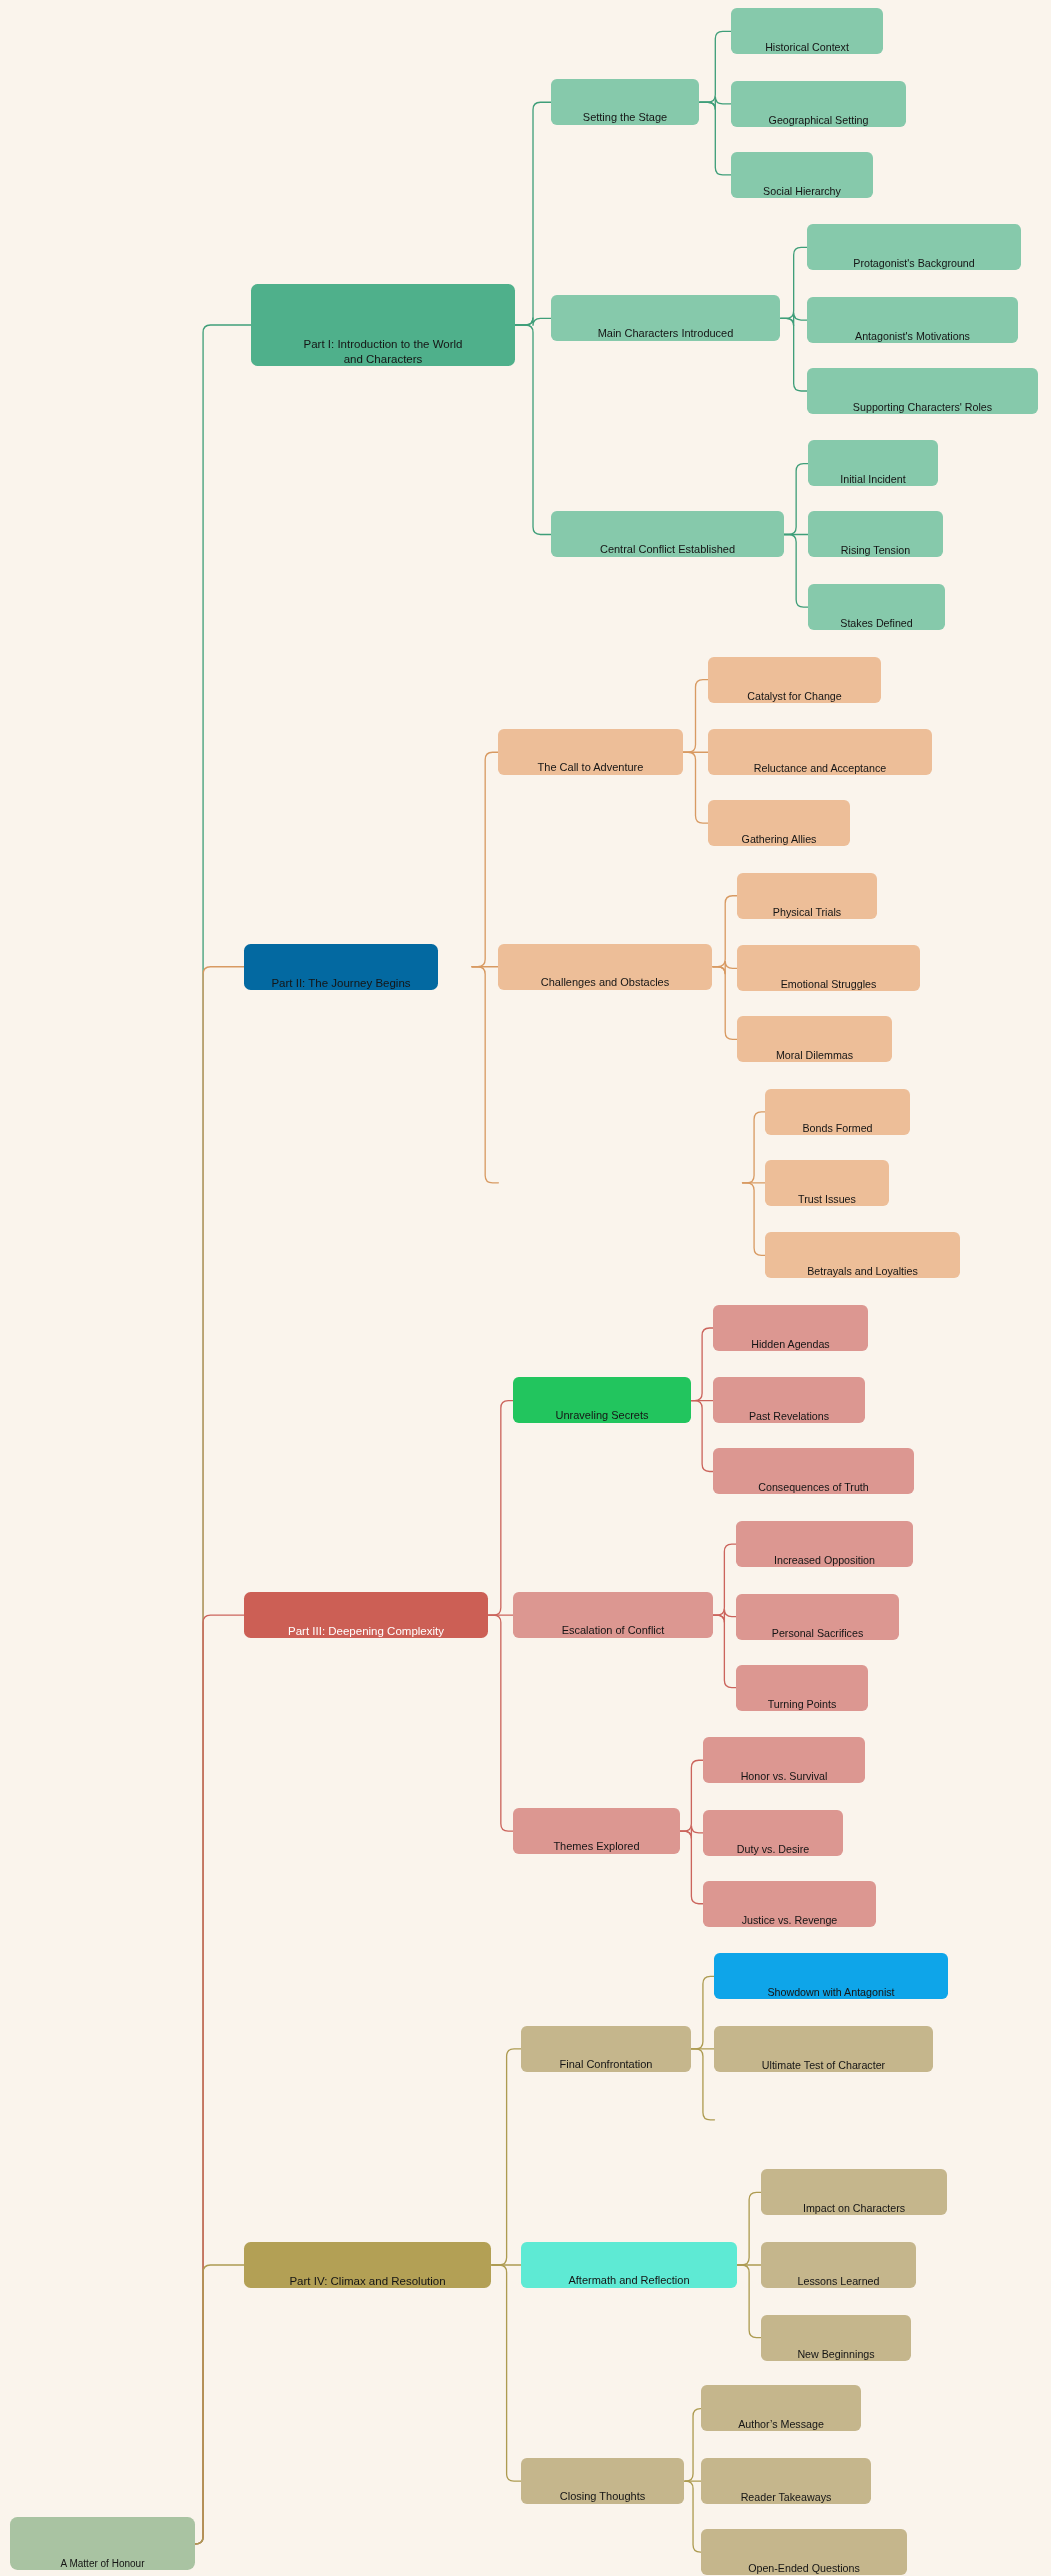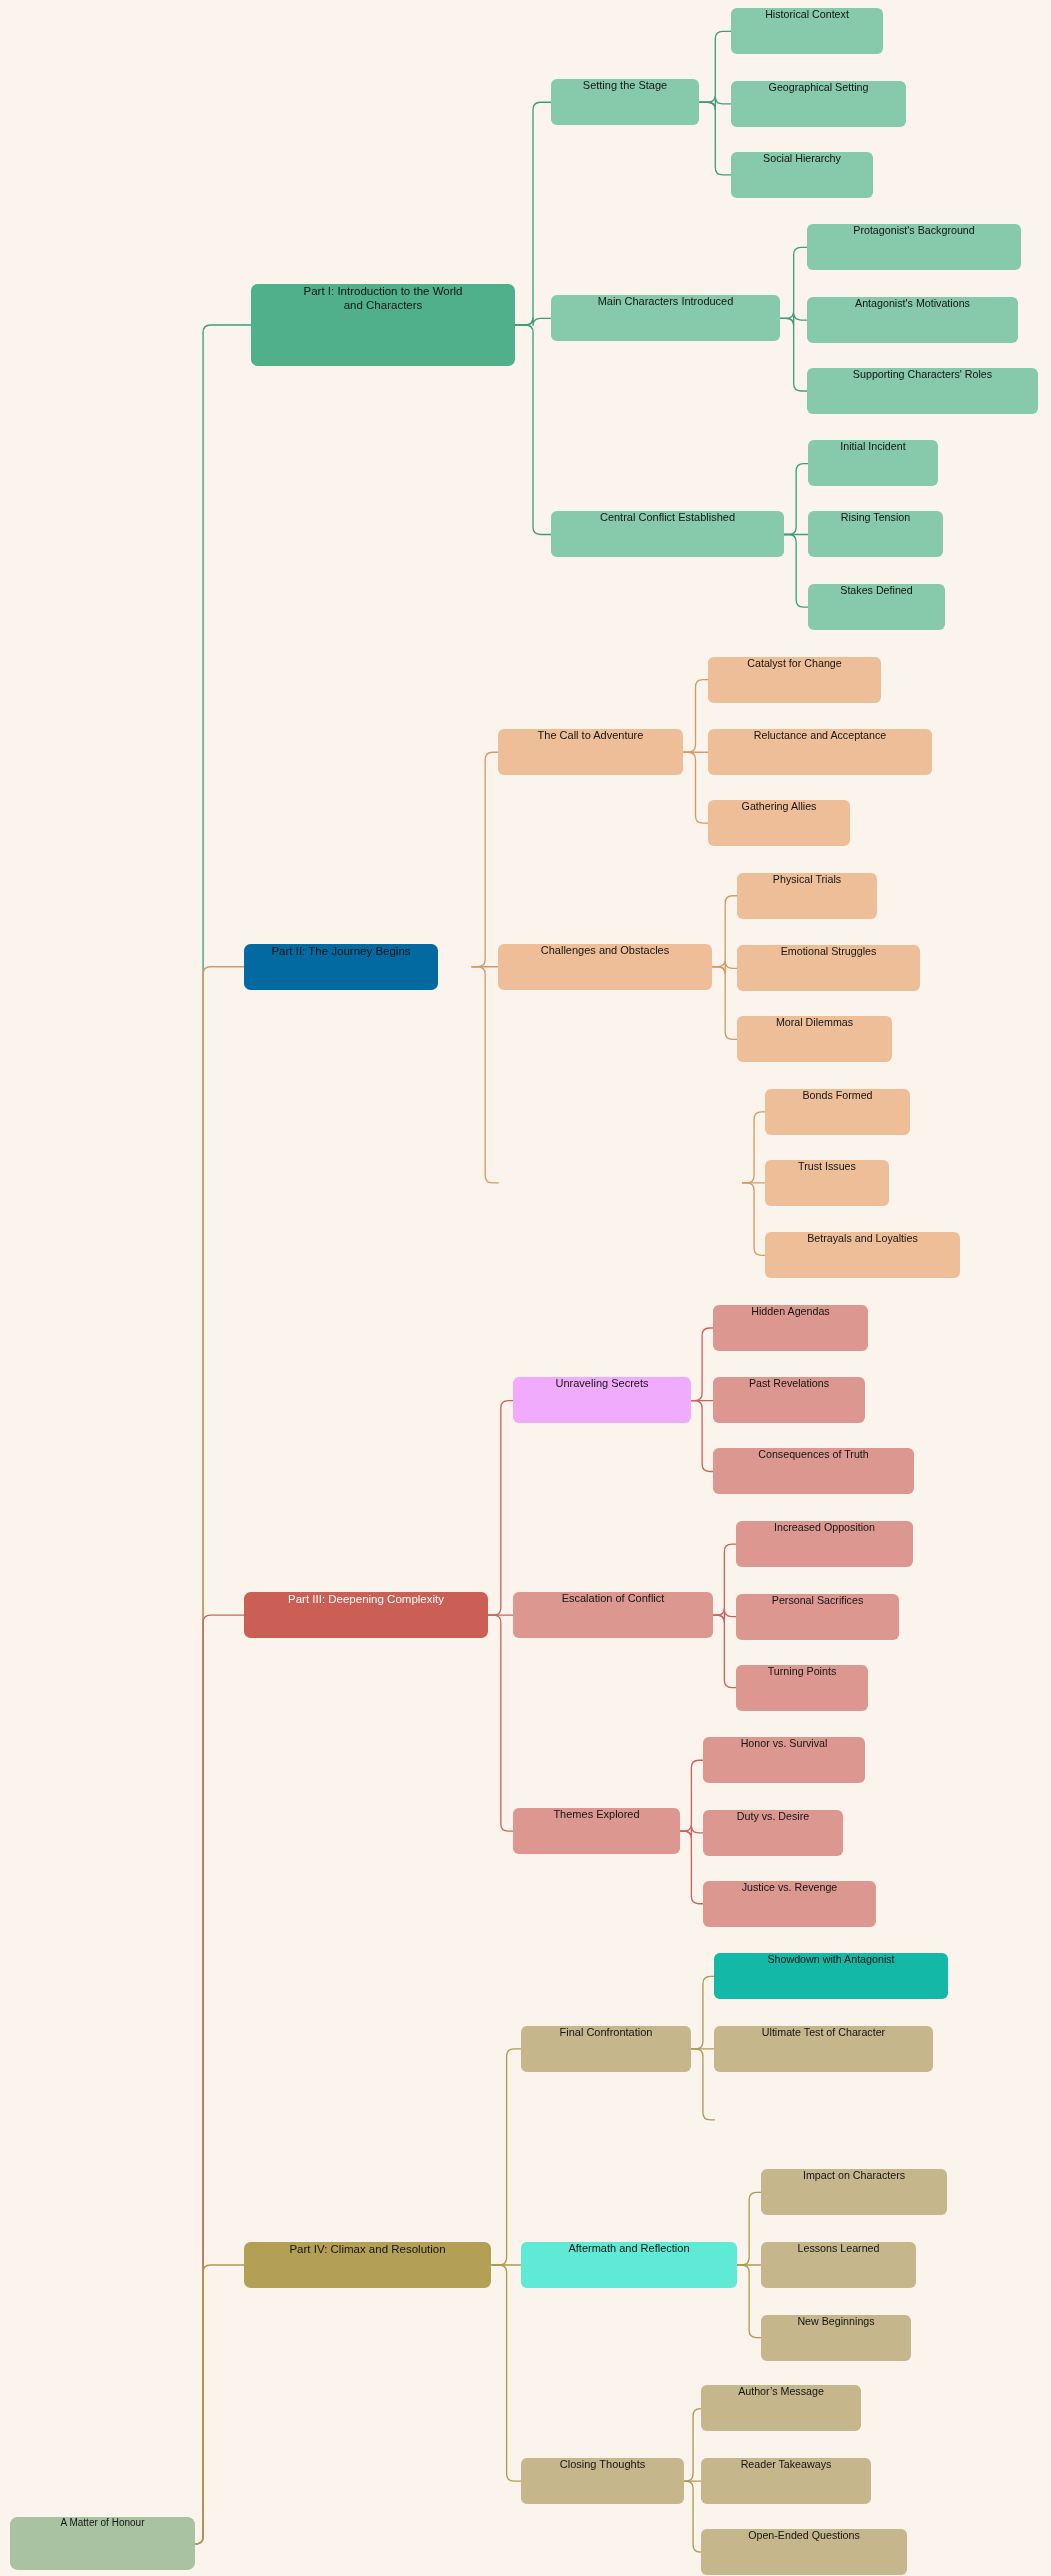--- a/index.html
+++ b/index.html
@@ -8,21 +8,21 @@
     background:#faf4ec;
     font-family:"Liberation Sans","DejaVu Sans",sans-serif;
     overflow:hidden;
   }
   #mindmap{position:relative;width:1052px;height:2576px;}
   #edges{position:absolute;left:0;top:0;width:1052px;height:2576px;pointer-events:none;}
   .node{
     position:absolute;
     box-sizing:border-box;
     display:flex;
-    align-items:flex-start;
+    align-items:flex-end;
     justify-content:center;
     text-align:center;
     border-radius:5.8px;
     color:#151515;
     line-height:1.25;
     padding:0 8.2px;
     white-space:pre-line;
   }
   .node.root{font-size:10px;border-radius:7.4px;}
   .node.part{font-size:11.5px;border-radius:6.6px;}
@@ -109,35 +109,35 @@
     <div class="node leaf" style="left: 708px; top: 729px; width: 224px; height: 46px; background: rgb(237, 190, 152);"><span>Reluctance and Acceptance</span></div>
     <div class="node leaf" style="left: 708px; top: 800px; width: 142px; height: 46px; background: rgb(237, 190, 152);"><span>Gathering Allies</span></div>
     <div class="node mid" style="left: 498px; top: 944px; width: 214px; height: 46px; background: rgb(237, 190, 152);"><span>Challenges and Obstacles</span></div>
     <div class="node leaf" style="left: 737px; top: 873px; width: 140px; height: 46px; background: rgb(237, 190, 152);"><span>Physical Trials</span></div>
     <div class="node leaf" style="left: 737px; top: 945px; width: 183px; height: 46px; background: rgb(237, 190, 152);"><span>Emotional Struggles</span></div>
     <div class="node leaf" style="left: 737px; top: 1016px; width: 155px; height: 46px; background: rgb(237, 190, 152);"><span>Moral Dilemmas</span></div>
     <div class="node leaf" style="left: 765px; top: 1089px; width: 145px; height: 46px; background: rgb(237, 190, 152);"><span>Bonds Formed</span></div>
     <div class="node leaf" style="left: 765px; top: 1160px; width: 124px; height: 46px; background: rgb(237, 190, 152);"><span>Trust Issues</span></div>
     <div class="node leaf" style="left: 765px; top: 1232px; width: 195px; height: 46px; background: rgb(237, 190, 152);"><span>Betrayals and Loyalties</span></div>
     <div class="node part white-text" style="left: 244px; top: 1592px; width: 244px; height: 46px; background: rgb(204, 95, 85);"><span>Part III: Deepening Complexity</span></div>
-    <div class="node mid" style="left: 513px; top: 1377px; width: 178px; height: 46px; background: #f0abfc;"><span>Unraveling Secrets</span></div>
+    <div class="node mid" style="left: 513px; top: 1377px; width: 178px; height: 46px; background: #22c55e;"><span>Unraveling Secrets</span></div>
     <div class="node leaf" style="left: 713px; top: 1305px; width: 155px; height: 46px; background: rgb(220, 151, 145);"><span>Hidden Agendas</span></div>
     <div class="node leaf" style="left: 713px; top: 1377px; width: 152px; height: 46px; background: rgb(220, 151, 145);"><span>Past Revelations</span></div>
     <div class="node leaf" style="left: 713px; top: 1448px; width: 201px; height: 46px; background: rgb(220, 151, 145);"><span>Consequences of Truth</span></div>
     <div class="node mid" style="left: 513px; top: 1592px; width: 200px; height: 46px; background: rgb(220, 151, 145);"><span>Escalation of Conflict</span></div>
     <div class="node leaf" style="left: 736px; top: 1521px; width: 177px; height: 46px; background: rgb(220, 151, 145);"><span>Increased Opposition</span></div>
     <div class="node leaf" style="left: 736px; top: 1594px; width: 163px; height: 46px; background: rgb(220, 151, 145);"><span>Personal Sacrifices</span></div>
     <div class="node leaf" style="left: 736px; top: 1665px; width: 132px; height: 46px; background: rgb(220, 151, 145);"><span>Turning Points</span></div>
     <div class="node mid" style="left: 513px; top: 1808px; width: 167px; height: 46px; background: rgb(220, 151, 145);"><span>Themes Explored</span></div>
     <div class="node leaf" style="left: 703px; top: 1737px; width: 162px; height: 46px; background: rgb(220, 151, 145);"><span>Honor vs. Survival</span></div>
     <div class="node leaf" style="left: 703px; top: 1810px; width: 140px; height: 46px; background: rgb(220, 151, 145);"><span>Duty vs. Desire</span></div>
     <div class="node leaf" style="left: 703px; top: 1881px; width: 173px; height: 46px; background: rgb(220, 151, 145);"><span>Justice vs. Revenge</span></div>
     <div class="node part" style="left: 244px; top: 2242px; width: 247px; height: 46px; background: rgb(179, 160, 85);"><span>Part IV: Climax and Resolution</span></div>
     <div class="node mid" style="left: 521px; top: 2026px; width: 170px; height: 46px; background: rgb(197, 182, 140);"><span>Final Confrontation</span></div>
-    <div class="node leaf" style="left: 714px; top: 1953px; width: 234px; height: 46px; background: #14b8a6;"><span>Showdown with Antagonist</span></div>
+    <div class="node leaf" style="left: 714px; top: 1953px; width: 234px; height: 46px; background: #0ea5e9;"><span>Showdown with Antagonist</span></div>
     <div class="node leaf" style="left: 714px; top: 2026px; width: 219px; height: 46px; background: rgb(197, 182, 140);"><span>Ultimate Test of Character</span></div>
     <div class="node mid" style="left: 521px; top: 2242px; width: 216px; height: 46px; background: #5eead4;"><span>Aftermath and Reflection</span></div>
     <div class="node leaf" style="left: 761px; top: 2169px; width: 186px; height: 46px; background: rgb(197, 182, 140);"><span>Impact on Characters</span></div>
     <div class="node leaf" style="left: 761px; top: 2242px; width: 155px; height: 46px; background: rgb(197, 182, 140);"><span>Lessons Learned</span></div>
     <div class="node leaf" style="left: 761px; top: 2315px; width: 150px; height: 46px; background: rgb(197, 182, 140);"><span>New Beginnings</span></div>
     <div class="node mid" style="left: 521px; top: 2458px; width: 163px; height: 46px; background: rgb(197, 182, 140);"><span>Closing Thoughts</span></div>
     <div class="node leaf" style="left: 701px; top: 2385px; width: 160px; height: 46px; background: rgb(197, 182, 140);"><span>Author’s Message</span></div>
     <div class="node leaf" style="left: 701px; top: 2458px; width: 170px; height: 46px; background: rgb(197, 182, 140);"><span>Reader Takeaways</span></div>
     <div class="node leaf" style="left: 701px; top: 2529px; width: 206px; height: 46px; background: rgb(197, 182, 140);"><span>Open-Ended Questions</span></div>
   </div>

